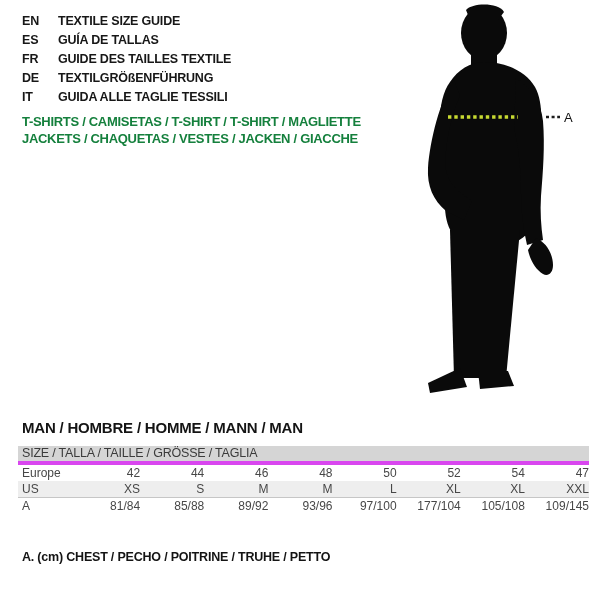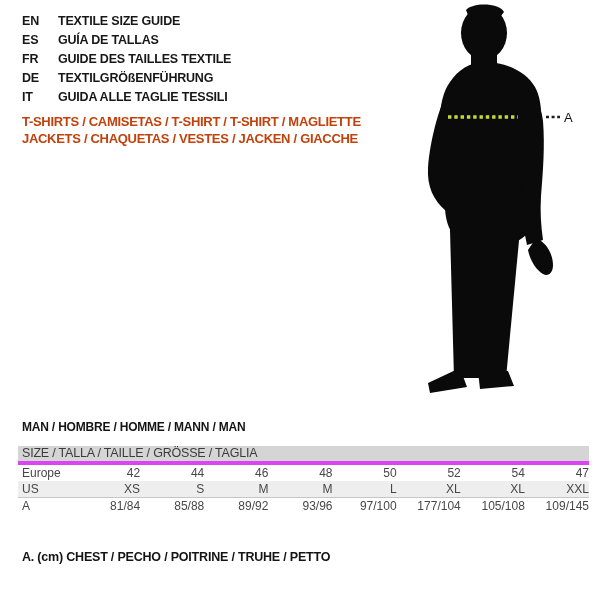--- a/index.html
+++ b/index.html
@@ -13,30 +13,30 @@
   .page{
     position:relative;width:600px;height:600px;background:#ffffff;overflow:hidden;
     color:#161616;
   }
   
   .lang-list{position:absolute;left:22px;top:12px;}
   .lang-row{height:19px;line-height:19px;font-size:12.5px;font-weight:bold;letter-spacing:-0.2px;color:#171717;white-space:nowrap;}
   .lang-code{display:inline-block;width:36px;}
   
   .categories{position:absolute;left:22px;top:113px;}
-  .cat-line{height:17px;line-height:17px;font-size:13px;font-weight:bold;letter-spacing:-0.3px;color:#c2410c;white-space:nowrap;}
+  .cat-line{height:17px;line-height:17px;font-size:13px;font-weight:bold;letter-spacing:-0.3px;color:#15803d;white-space:nowrap;}
   
   .figure-wrap{position:absolute;left:400px;top:0px;width:200px;height:410px;}
   .figure-wrap svg{display:block;width:200px;height:410px;}
   .sil{fill:var(--sil);}
   .measure-green{stroke:var(--accent);stroke-width:3.4;stroke-dasharray:3.4 2.9;fill:none;}
   .measure-black{stroke:#1d1d1d;stroke-width:2.4;stroke-dasharray:3 2.6;fill:none;}
   .measure-text{font-family:"Liberation Sans",sans-serif;font-size:13px;fill:#111;}
   
-  .section-title{position:absolute;left:22px;top:420px;height:15px;line-height:15px;font-size:12px;font-weight:bold;letter-spacing:-0.2px;color:#141414;white-space:nowrap;}
+  .section-title{position:absolute;left:22px;top:420px;height:15px;line-height:15px;font-size:15px;font-weight:bold;letter-spacing:-0.2px;color:#141414;white-space:nowrap;}
   
   .size-table-wrap{position:absolute;left:18px;top:446px;width:571px;}
   table.size-table{border-collapse:collapse;table-layout:fixed;width:571px;font-size:12px;color:#474747;}
   table.size-table td{height:16px;padding:0;text-align:right;line-height:16px;white-space:nowrap;overflow:hidden;}
   table.size-table td.lab{text-align:left;padding-left:4px;}
   table.size-table col.c-lab{width:58px;}
   tr.head td{background:var(--head-bg);text-align:left;padding-left:4px;font-size:12.5px;color:#3b3b3b;height:15px;line-height:15px;border-bottom:4px solid #d946ef;letter-spacing:-0.2px;}
   tr.shade td{background:var(--stripe);}
   tr.last td{border-top:1px solid #c6c6c6;}
   

